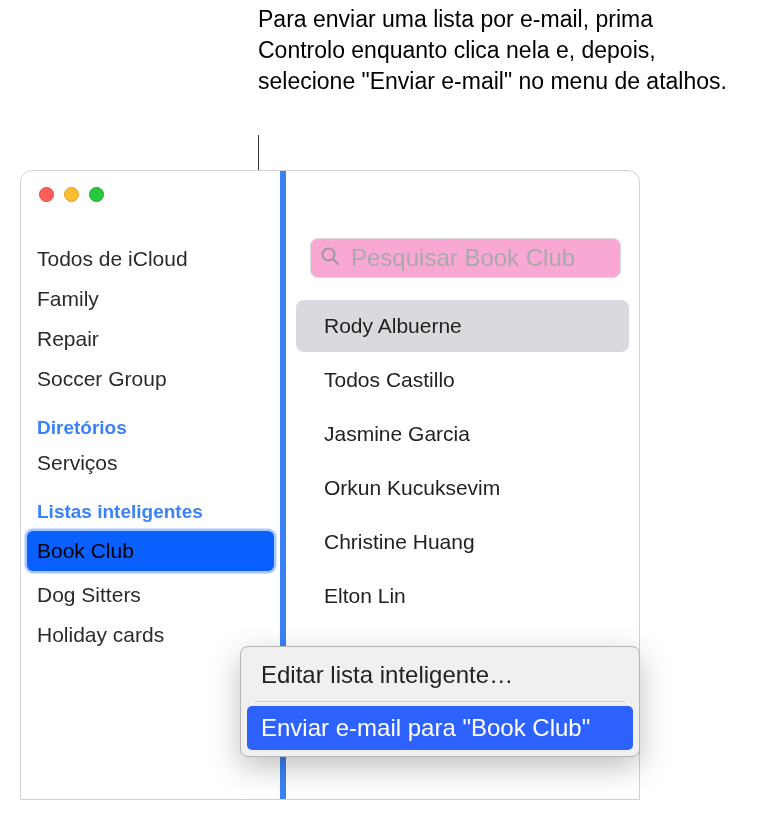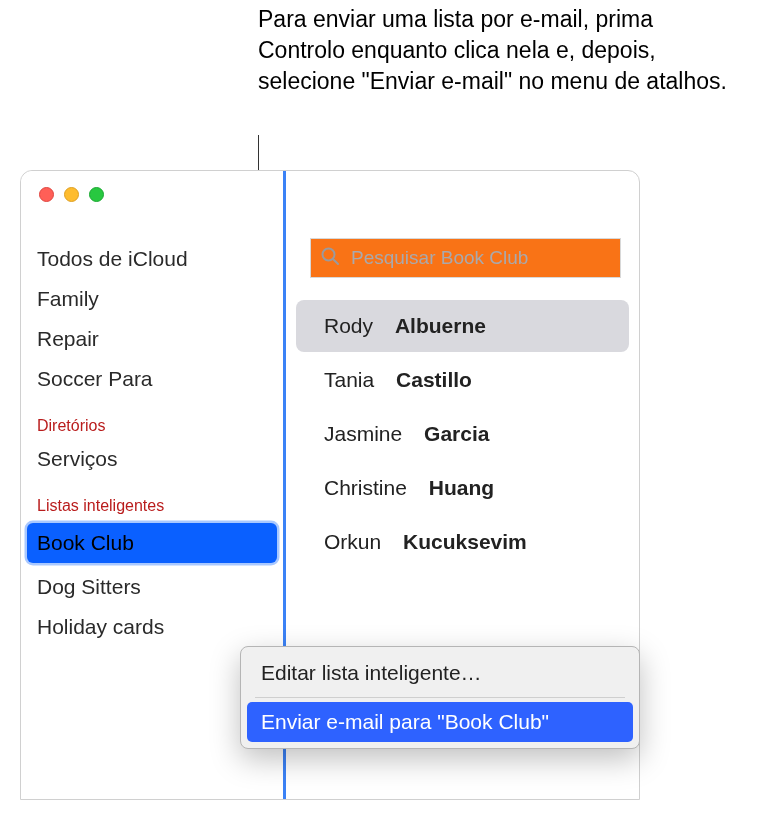--- a/index.html
+++ b/index.html
@@ -65,37 +65,37 @@
       height: 15px;
       border-radius: 50%;
     }
     .traffic-light.close { background: #ff5f57; border: 0.5px solid #e04640; }
     .traffic-light.minimize { background: #febc2e; border: 0.5px solid #dea023; }
     .traffic-light.zoom { background: #28c840; border: 0.5px solid #1ba932; }
 
     .sidebar {
       width: 265px;
       height: 100%;
-      border-right: 3px solid #3b82f6;
+      border-right: 6px solid #3b82f6;
       padding-top: 68px;
       background: #fff;
       border-top-left-radius: 12px;
     }
     .sidebar-item {
       padding: 8px 12px 8px 16px;
       font-size: 21px;
       color: #2a2a2a;
       cursor: default;
       white-space: nowrap;
     }
     .sidebar-header {
       padding: 18px 16px 4px 16px;
-      font-size: 16px;
-      font-weight: 400;
-      color: #b91c1c;
+      font-size: 19px;
+      font-weight: 700;
+      color: #3b82f6;
     }
     .sidebar-item.selected {
       background: #0a60ff;
       color: #000000;
       border-radius: 6px;
       margin: 4px 6px;
       padding-left: 10px;
       font-weight: 500;
       box-shadow: 0 0 0 2.5px rgba(10,96,255,0.35);
     }
@@ -106,62 +106,62 @@
       position: relative;
     }
     .search-wrap {
       margin: 12px 18px 22px 24px;
       position: relative;
     }
     .search-input {
       width: 100%;
       height: 40px;
       border: 1px solid #d8d8d8;
-      border-radius: 0;
+      border-radius: 8px;
       padding: 0 12px 0 40px;
-      font-size: 19px;
+      font-size: 24px;
       color: #333;
-      background: #f97316;
+      background: #f9a8d4;
     }
     .search-input::placeholder { color: #a9a9ad; }
     .search-icon {
       position: absolute;
       left: 10px;
       top: 50%;
       transform: translateY(-50%);
       color: #9a9a9e;
     }
     .contact-item {
       padding: 14px 18px 14px 28px;
       font-size: 21px;
       color: #222;
       border-radius: 8px;
       margin: 0 10px 2px 10px;
       white-space: nowrap;
     }
     .contact-item.selected {
       background: #d9d9de;
     }
-    .contact-item .surname { font-weight: 700; margin-left: 16px; }
+    .contact-item .surname { font-weight: 400; }
 
     .context-menu {
       position: absolute;
       top: 646px;
       left: 240px;
       width: 400px;
       background: #f0f0f0;
       border: 0.5px solid #b5b5b5;
       border-radius: 8px;
       box-shadow: 0 10px 30px rgba(0,0,0,0.25);
       padding: 6px;
       z-index: 50;
     }
     .menu-item {
       padding: 8px 14px;
-      font-size: 21px;
+      font-size: 24px;
       color: #222;
       border-radius: 5px;
       cursor: default;
       white-space: nowrap;
     }
     .menu-sep {
       height: 1px;
       background: #cfcfcf;
       margin: 4px 8px;
     }
@@ -180,21 +180,21 @@
   <div class="traffic-lights">
     <div class="traffic-light close"></div>
     <div class="traffic-light minimize"></div>
     <div class="traffic-light zoom"></div>
   </div>
 
   <div class="sidebar">
     <div class="sidebar-item">Todos de iCloud</div>
     <div class="sidebar-item">Family</div>
     <div class="sidebar-item">Repair</div>
-    <div class="sidebar-item">Soccer Para</div>
+    <div class="sidebar-item">Soccer Group</div>
 
     <div class="sidebar-header">Diretórios</div>
     <div class="sidebar-item">Serviços</div>
 
     <div class="sidebar-header">Listas inteligentes</div>
     <div class="sidebar-item selected">Book Club</div>
     <div class="sidebar-item">Dog Sitters</div>
     <div class="sidebar-item">Holiday cards</div>
   </div>
 
@@ -207,34 +207,38 @@
         </svg>
       </span>
       <input class="search-input" type="text" placeholder="Pesquisar Book Club" style="">
     </div>
 
     <div class="contact-item selected">
       <span>Rody</span>
       <span class="surname">Albuerne</span>
     </div>
     <div class="contact-item">
-      <span>Tania</span>
+      <span>Todos</span>
       <span class="surname">Castillo</span>
     </div>
     <div class="contact-item">
       <span>Jasmine</span>
       <span class="surname">Garcia</span>
     </div>
     <div class="contact-item">
+      <span>Orkun</span>
+      <span class="surname">Kucuksevim</span>
+    </div>
+    <div class="contact-item">
       <span>Christine</span>
       <span class="surname">Huang</span>
     </div>
     <div class="contact-item">
-      <span>Orkun</span>
-      <span class="surname">Kucuksevim</span>
+      <span>Elton</span>
+      <span class="surname">Lin</span>
     </div>
   </div>
 </div>
 
 <div class="context-menu">
   <div class="menu-item">Editar lista inteligente…</div>
   <div class="menu-sep"></div>
   <div class="menu-item highlight">Enviar e-mail para "Book Club"</div>
 </div>
 

